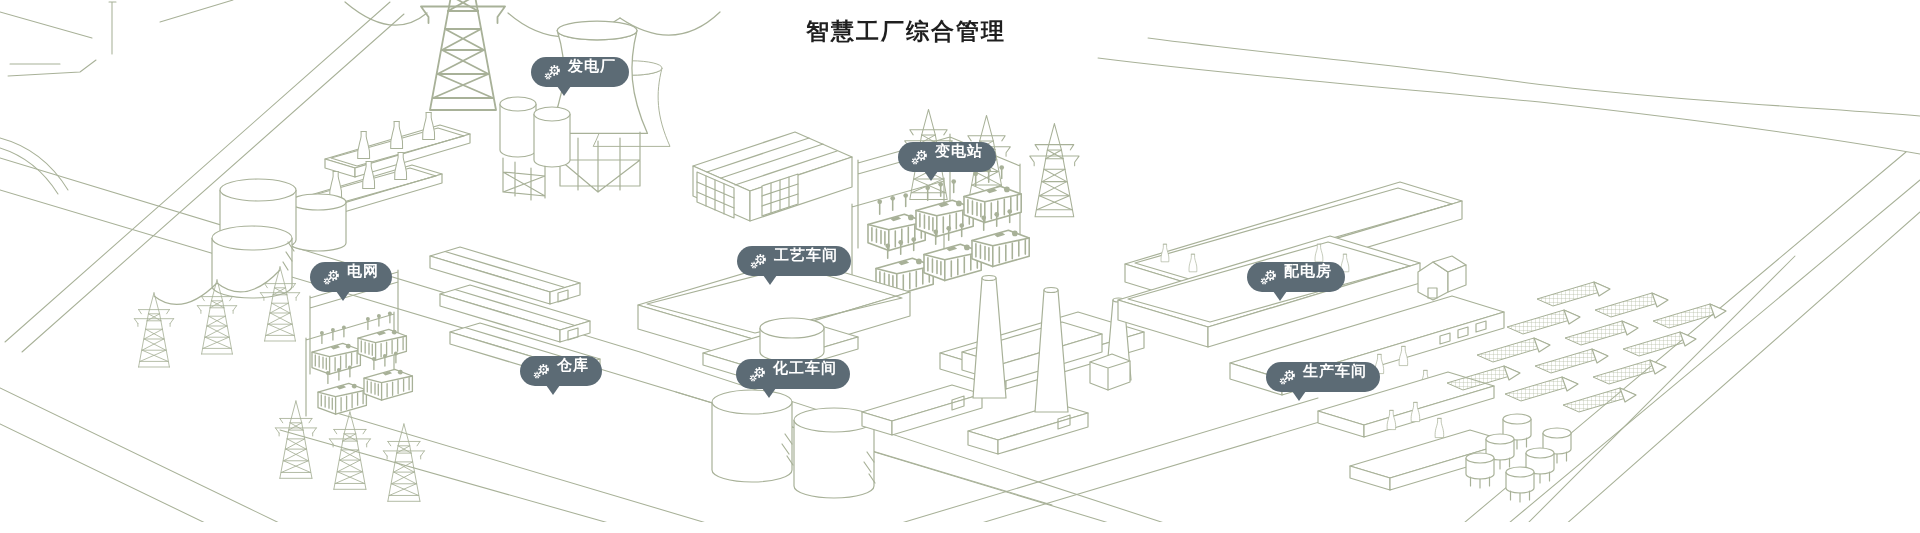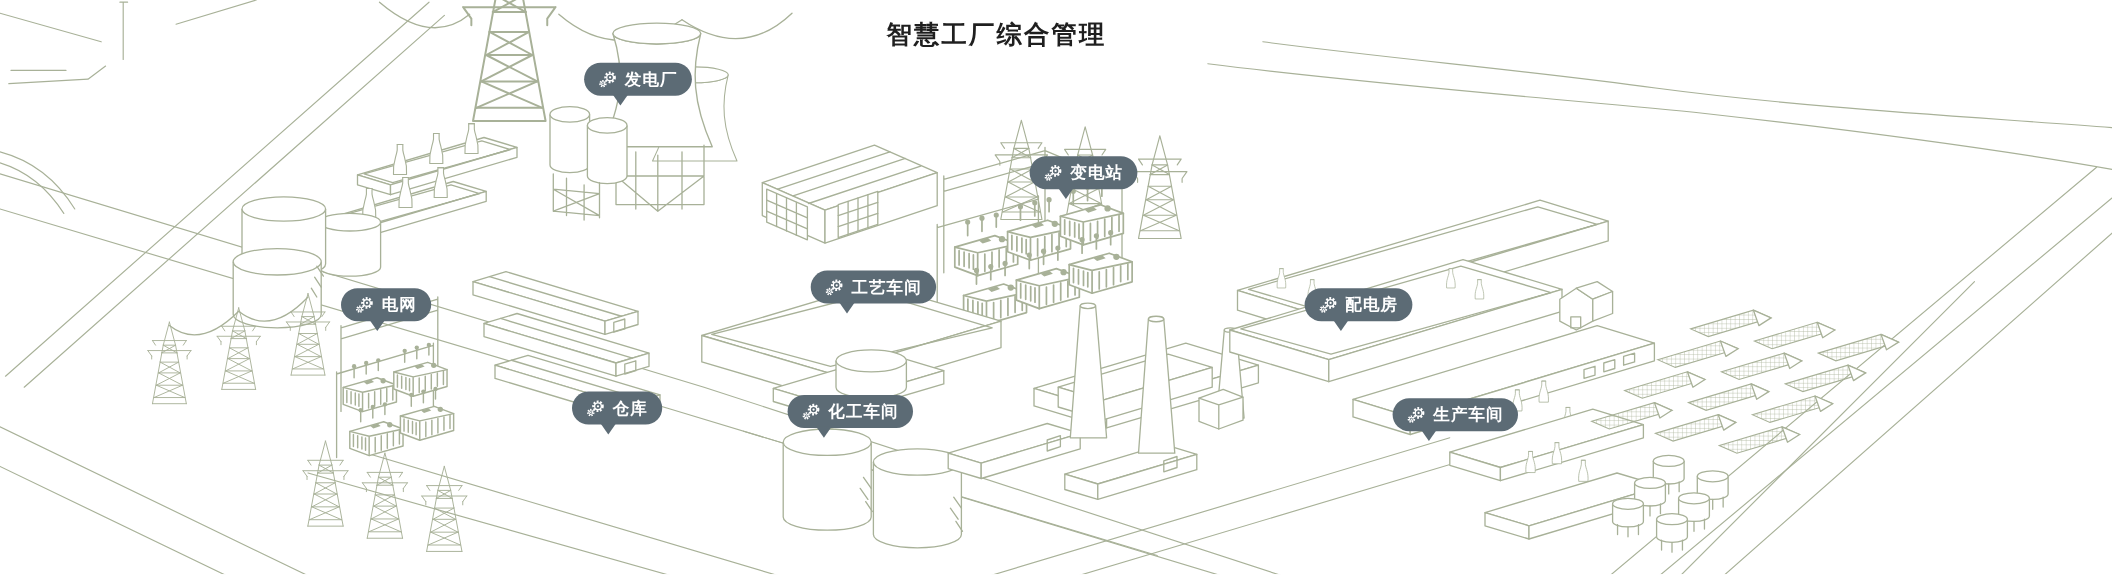--- a/index.html
+++ b/index.html
@@ -4,21 +4,21 @@
 <style>
   *{margin:0;padding:0;box-sizing:border-box}
   html,body{background:#fff}
   .stage{position:relative;width:1920px;height:522px;overflow:hidden;
          background:var(--background,#ffffff);
          font-family:"Liberation Sans","DejaVu Sans",sans-serif}
   .scene{position:absolute;left:0;top:0;width:1920px;height:533px}
   .page-title{position:absolute;top:16px;left:906px;transform:translateX(-50%);
          font-size:23px;font-weight:700;letter-spacing:2px;white-space:nowrap;
          color:var(--title-color,#1f1f1f)}
-  .pill{position:absolute;height:30px;display:flex;align-items:center;gap:7px;
+  .pill{position:absolute;height:30px;display:flex;gap:7px;
         padding:0 13px;border-radius:15px;white-space:nowrap;cursor:pointer;
         background:var(--pill-bg,#5c6b75);color:var(--pill-text,#fff);
         font-size:15px;font-weight:600;letter-spacing:1px}
   .pill::after{content:"";position:absolute;left:26px;bottom:-9px;width:0;height:0;
         border-left:7px solid transparent;border-right:7px solid transparent;
         border-top:10px solid var(--pill-bg,#5c6b75)}
   .pill .gear{display:flex;align-items:center}
   
   svg .ln{fill:none;stroke:var(--line-color,#a8b198);stroke-width:1.2;
           stroke-linecap:round;stroke-linejoin:round}
@@ -339,21 +339,21 @@
             <circle cx="12.5" cy="7.5" r="1.2" fill="#fff" stroke="none"></circle>
             <circle cx="4.8" cy="14.2" r="3.1" stroke-width="1.8" stroke-dasharray="1.5 1.2"></circle>
             <circle cx="4.8" cy="14.2" r="2" stroke-width="1.1"></circle>
             <circle cx="4.8" cy="14.2" r=".8" fill="#fff" stroke="none"></circle>
           </g>
         </svg>
       </span>
     <span class="pill-label">发电厂</span>
   </div>
 
-  <div class="pill" style="left:936px;top:142px">
+  <div class="pill" style="left:898px;top:142px">
     <span class="gear">
         <svg width="17" height="17" viewBox="0 0 20 20">
           <g stroke="#fff" fill="none">
             <circle cx="12.5" cy="7.5" r="5" stroke-width="2.4" stroke-dasharray="2 1.6"></circle>
             <circle cx="12.5" cy="7.5" r="3.6" stroke-width="1.4"></circle>
             <circle cx="12.5" cy="7.5" r="1.2" fill="#fff" stroke="none"></circle>
             <circle cx="4.8" cy="14.2" r="3.1" stroke-width="1.8" stroke-dasharray="1.5 1.2"></circle>
             <circle cx="4.8" cy="14.2" r="2" stroke-width="1.1"></circle>
             <circle cx="4.8" cy="14.2" r=".8" fill="#fff" stroke="none"></circle>
           </g>
@@ -387,21 +387,21 @@
             <circle cx="12.5" cy="7.5" r="1.2" fill="#fff" stroke="none"></circle>
             <circle cx="4.8" cy="14.2" r="3.1" stroke-width="1.8" stroke-dasharray="1.5 1.2"></circle>
             <circle cx="4.8" cy="14.2" r="2" stroke-width="1.1"></circle>
             <circle cx="4.8" cy="14.2" r=".8" fill="#fff" stroke="none"></circle>
           </g>
         </svg>
       </span>
     <span class="pill-label">工艺车间</span>
   </div>
 
-  <div class="pill" style="left:1186px;top:262px">
+  <div class="pill" style="left:1247px;top:262px">
     <span class="gear">
         <svg width="17" height="17" viewBox="0 0 20 20">
           <g stroke="#fff" fill="none">
             <circle cx="12.5" cy="7.5" r="5" stroke-width="2.4" stroke-dasharray="2 1.6"></circle>
             <circle cx="12.5" cy="7.5" r="3.6" stroke-width="1.4"></circle>
             <circle cx="12.5" cy="7.5" r="1.2" fill="#fff" stroke="none"></circle>
             <circle cx="4.8" cy="14.2" r="3.1" stroke-width="1.8" stroke-dasharray="1.5 1.2"></circle>
             <circle cx="4.8" cy="14.2" r="2" stroke-width="1.1"></circle>
             <circle cx="4.8" cy="14.2" r=".8" fill="#fff" stroke="none"></circle>
           </g>
@@ -419,21 +419,21 @@
             <circle cx="12.5" cy="7.5" r="1.2" fill="#fff" stroke="none"></circle>
             <circle cx="4.8" cy="14.2" r="3.1" stroke-width="1.8" stroke-dasharray="1.5 1.2"></circle>
             <circle cx="4.8" cy="14.2" r="2" stroke-width="1.1"></circle>
             <circle cx="4.8" cy="14.2" r=".8" fill="#fff" stroke="none"></circle>
           </g>
         </svg>
       </span>
     <span class="pill-label">仓库</span>
   </div>
 
-  <div class="pill" style="left:716px;top:359px">
+  <div class="pill" style="left:736px;top:359px">
     <span class="gear">
         <svg width="17" height="17" viewBox="0 0 20 20">
           <g stroke="#fff" fill="none">
             <circle cx="12.5" cy="7.5" r="5" stroke-width="2.4" stroke-dasharray="2 1.6"></circle>
             <circle cx="12.5" cy="7.5" r="3.6" stroke-width="1.4"></circle>
             <circle cx="12.5" cy="7.5" r="1.2" fill="#fff" stroke="none"></circle>
             <circle cx="4.8" cy="14.2" r="3.1" stroke-width="1.8" stroke-dasharray="1.5 1.2"></circle>
             <circle cx="4.8" cy="14.2" r="2" stroke-width="1.1"></circle>
             <circle cx="4.8" cy="14.2" r=".8" fill="#fff" stroke="none"></circle>
           </g>

